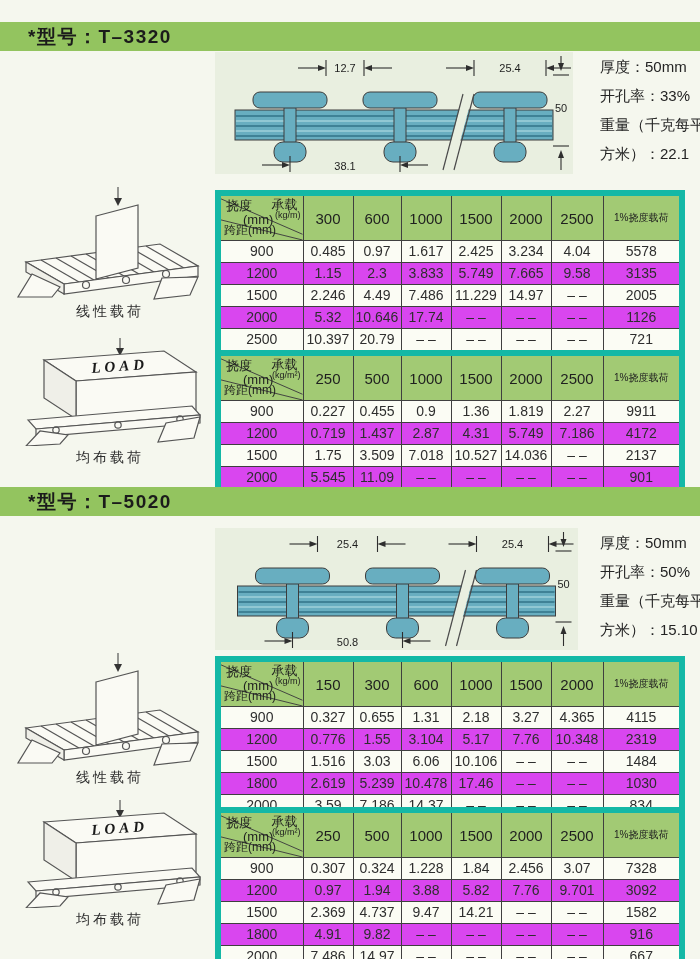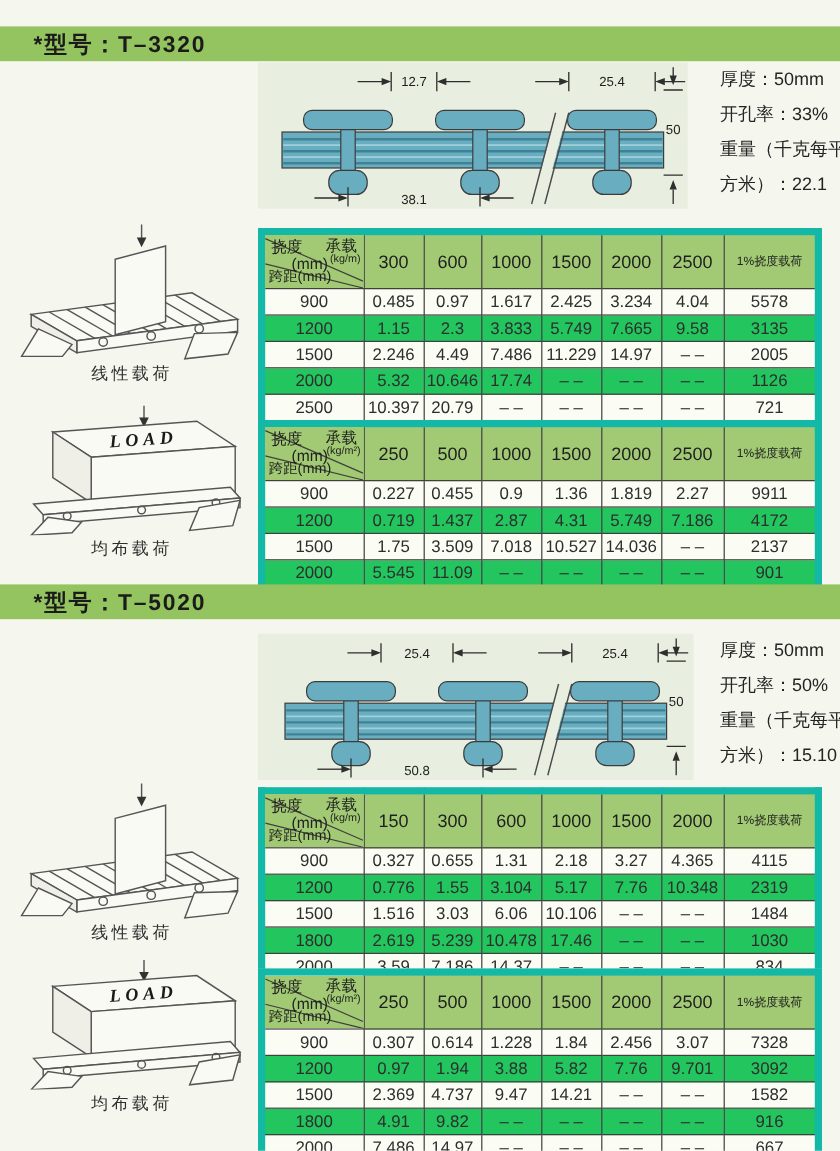--- a/index.html
+++ b/index.html
@@ -38,21 +38,21 @@
   .illf2{stroke:#555;stroke-width:1.2;fill:#efefe8;}
   .illhead{fill:#333;stroke:none;}
   .loadtxt{font-size:15px;font-weight:bold;font-style:italic;letter-spacing:4px;fill:#1a1a1a;text-anchor:middle;font-family:"Liberation Serif",serif;}
   .caption{font-size:14px;letter-spacing:3px;color:#2e2e2e;margin-top:3px;}
   
   table.load{border-collapse:collapse;table-layout:fixed;background:#fbfcf4;border:6px solid #14b8a6;}
   table.load th,table.load td{border:1px solid #3f3f3f;text-align:center;padding:0;}
   table.load thead th{background:#a2ca74;height:44px;font-weight:normal;font-size:15px;color:#1f1f1f;}
   table.load thead th.lastcol{font-size:10px;}
   table.load tbody td{height:21px;line-height:21px;font-size:14px;color:#2e2e2e;}
-  table.load tbody tr.alt{background:#22c55e;}
+  table.load tbody tr.alt{background:#d946ef;}
   th.corner{position:relative;background:#e3eed3;}
   th.corner svg{position:absolute;left:0;top:0;width:100%;height:100%;}
   th.corner line{stroke:#3f3f3f;stroke-width:1;}
   .c-a{position:absolute;left:5px;top:1px;font-size:13px;color:#1f1f1f;}
   .c-a2{position:absolute;left:22px;top:16px;font-size:13px;color:#1f1f1f;}
   .c-b{position:absolute;right:5px;top:0px;font-size:13px;color:#1f1f1f;}
   .c-b2{position:absolute;right:2px;top:14px;font-size:9px;color:#1f1f1f;}
   .c-c{position:absolute;left:3px;bottom:1px;font-size:12px;color:#1f1f1f;}
 </style>
 </head>
@@ -559,21 +559,21 @@
         <th class="">1500</th>
         <th class="">2000</th>
         <th class="">2500</th>
         <th class="lastcol">1%挠度载荷</th>
       </tr>
     </thead>
     <tbody>
       <tr class="">
         <td>900</td>
         <td>0.307</td>
-        <td>0.614</td>
+        <td>0.324</td>
         <td>1.228</td>
         <td>1.84</td>
         <td>2.456</td>
         <td>3.07</td>
         <td>7328</td>
       </tr>
       <tr class="alt">
         <td>1200</td>
         <td>0.97</td>
         <td>1.94</td>

